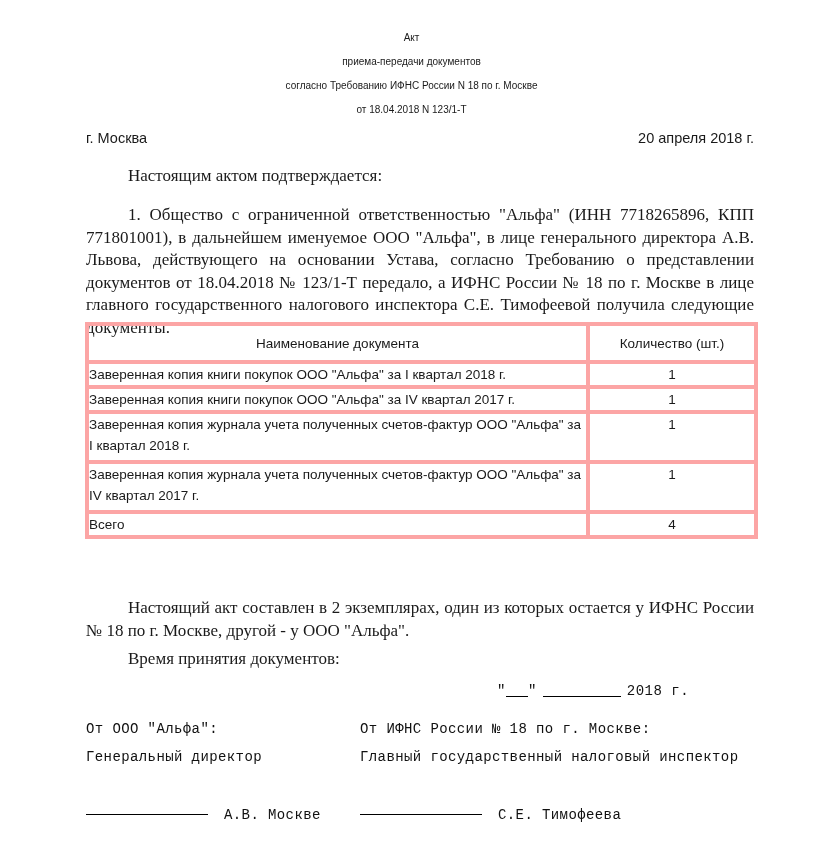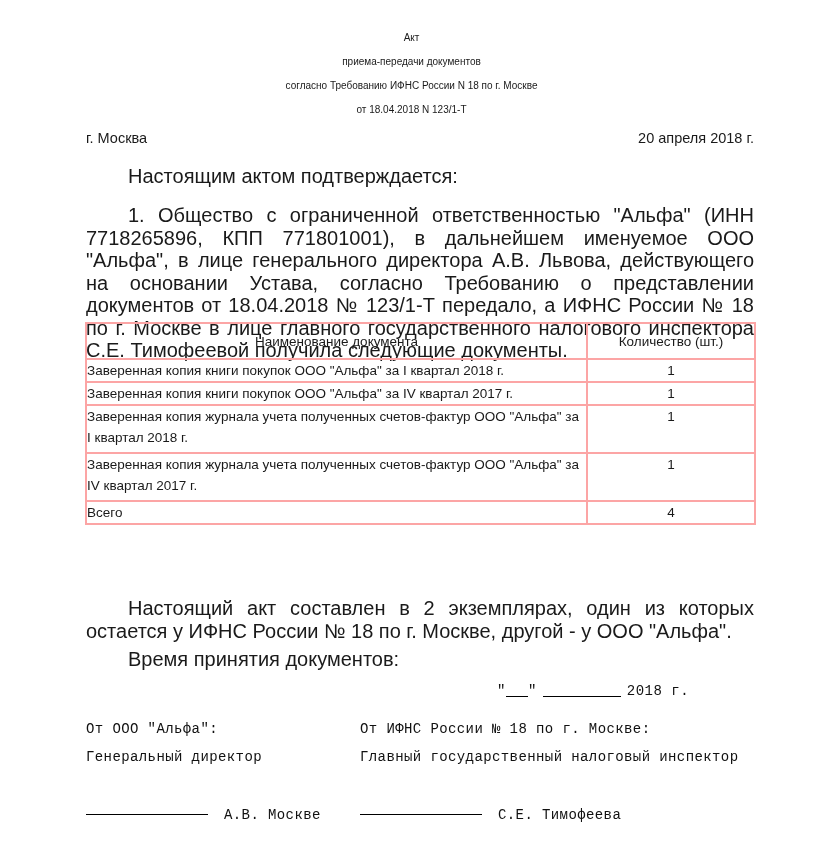--- a/index.html
+++ b/index.html
@@ -45,42 +45,43 @@
     justify-content: space-between;
     align-items: flex-start;
     font-size: 14.5px;
   }
 
   
   .para {
     position: absolute;
     left: 86px;
     width: 668px;
-    font-size: 20px;
+    font-size: 17px;
     line-height: 22.5px;
     text-indent: 42px;
     text-align: justify;
+    font-family: Liberation Serif, serif;
   }
   .p-confirm { top: 165px; }
   .p-main    { top: 204px; }
   .p-copies  { top: 597px; }
   .p-time    { top: 648px; }
 
   
   .doc-table {
     position: absolute;
     left: 85px;
     top: 322px;
     width: 669px;
     border-collapse: collapse;
     table-layout: fixed;
     font-size: 13.5px;
   }
   .doc-table td, .doc-table th {
-    border: 2px solid #fca5a5;
+    border: 4px solid #fca5a5;
     padding: 0;
     vertical-align: top;
   }
   .doc-table th {
     font-weight: normal;
     text-align: center;
     height: 34px;
     vertical-align: middle;
   }
   .col-name { width: 501px; }

